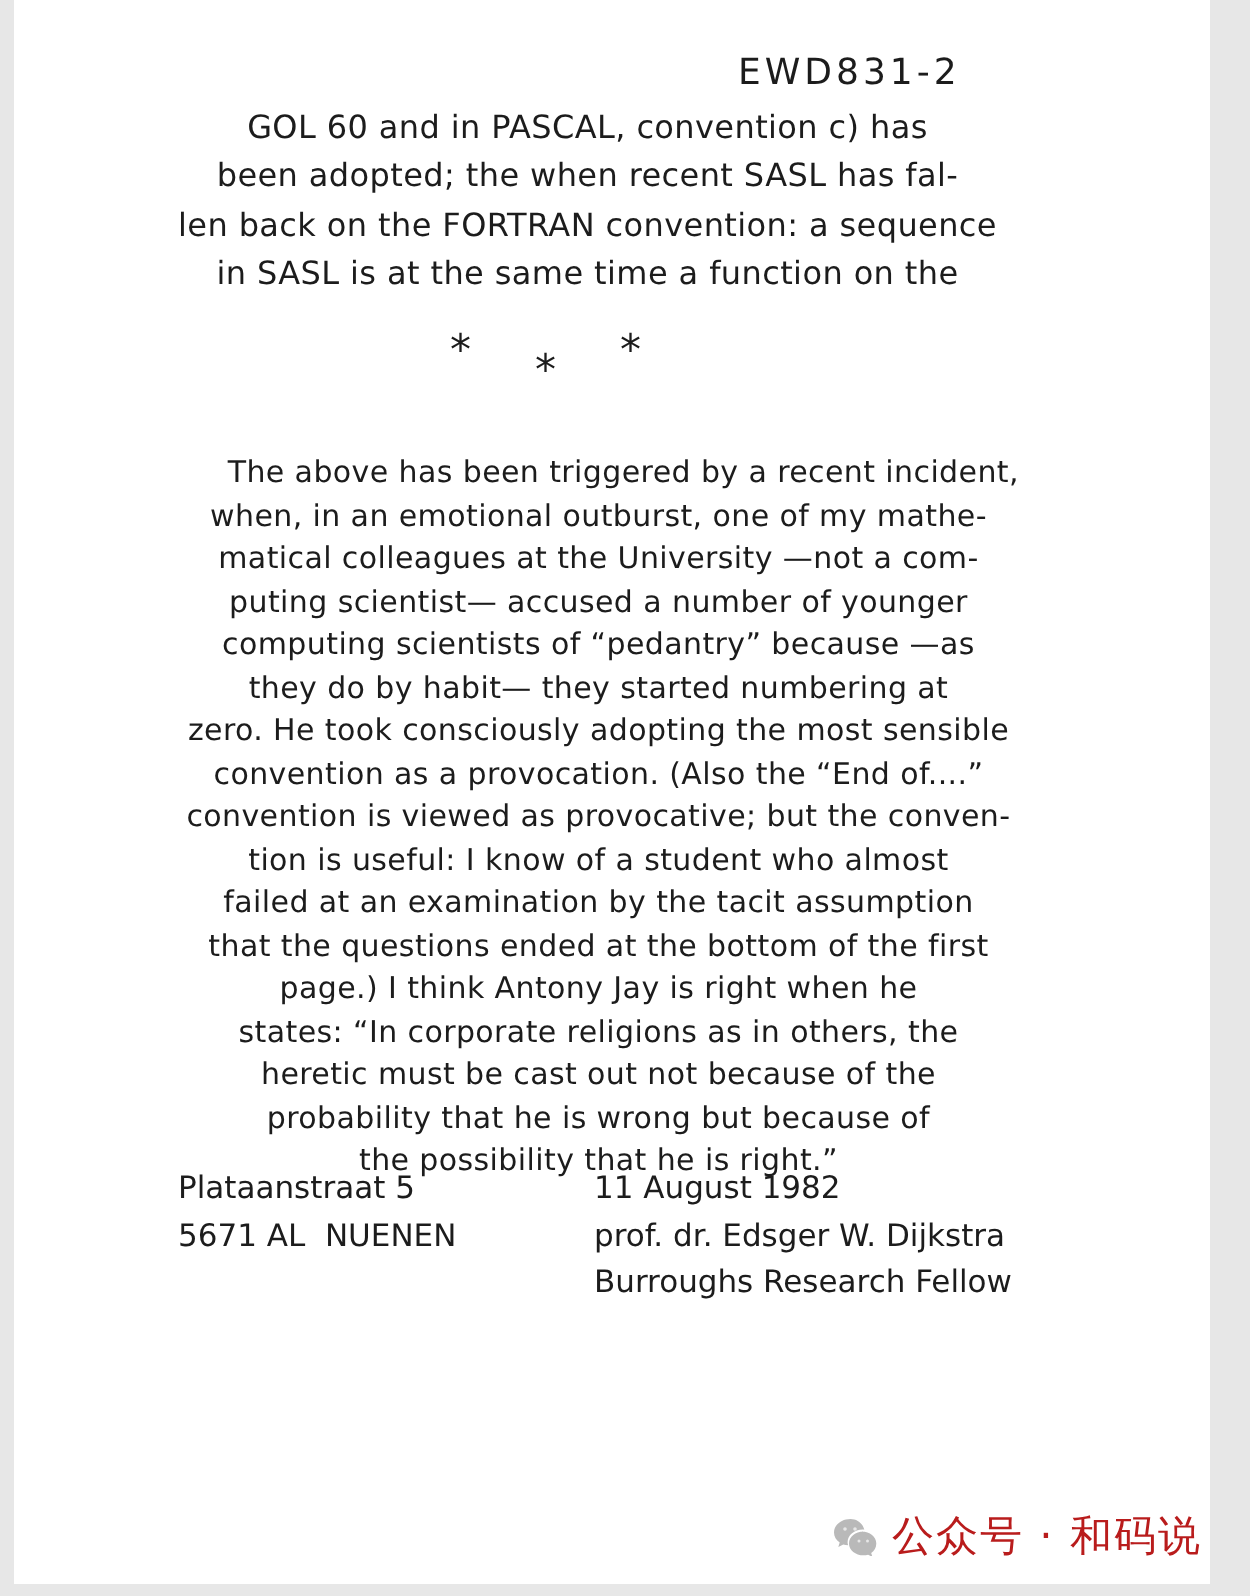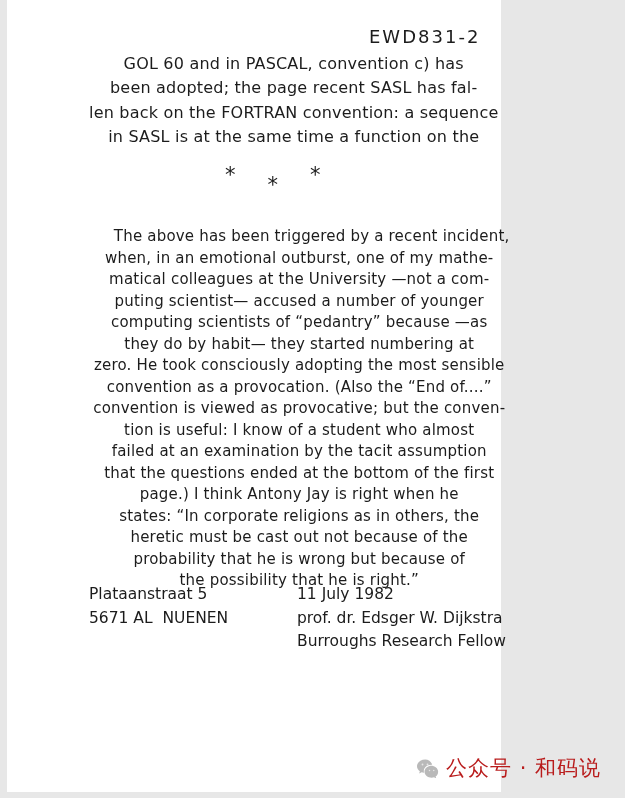--- a/index.html
+++ b/index.html
@@ -6,21 +6,21 @@
   html, body {
     width: 625px; height: 798px;
     background: #e7e7e7;
     font-family: "DejaVu Sans", sans-serif;
     overflow: hidden;
     position: relative;
   }
   .page {
     position: absolute;
     left: 7px; top: 0;
-    width: 494px; height: 792px;
+    width: 598px; height: 792px;
     background: #ffffff;
   }
   .doc-number {
     position: absolute;
     left: 362px; top: 26px;
     font-size: 18px;
     letter-spacing: 2px;
     color: #1c1c1c;
   }
   .para {
@@ -76,33 +76,33 @@
   }
   .wechat-icon { width: 22px; height: 19px; display: block; }
 </style>
 </head>
 <body>
 
 <div class="page">
 
   <div class="doc-number">EWD831-2</div>
 
-  <div class="para para-1"><div>GOL 60 and in PASCAL, convention c) has</div><div>been adopted; the page recent SASL has fal-</div><div>len back on the FORTRAN convention: a sequence</div><div>in SASL is at the same time a function on the</div></div>
+  <div class="para para-1"><div>GOL 60 and in PASCAL, convention c) has</div><div>been adopted; the when recent SASL has fal-</div><div>len back on the FORTRAN convention: a sequence</div><div>in SASL is at the same time a function on the</div></div>
 
   <div class="separator">
       <div>*</div>
       <div>*</div>
       <div>*</div>
     </div>
 
   <div class="para para-2"><div>     The above has been triggered by a recent incident,</div><div>when, in an emotional outburst, one of my mathe-</div><div>matical colleagues at the University —not a com-</div><div>puting scientist— accused a number of younger</div><div>computing scientists of “pedantry” because —as</div><div>they do by habit— they started numbering at</div><div>zero. He took consciously adopting the most sensible</div><div>convention as a provocation. (Also the “End of....”</div><div>convention is viewed as provocative; but the conven-</div><div>tion is useful: I know of a student who almost</div><div>failed at an examination by the tacit assumption</div><div>that the questions ended at the bottom of the first</div><div>page.) I think Antony Jay is right when he</div><div>states: “In corporate religions as in others, the</div><div>heretic must be cast out not because of the</div><div>probability that he is wrong but because of</div><div>the possibility that he is right.”</div></div>
 
   <div class="footer">
     <div class="col col-address"><div>Plataanstraat 5</div><div>5671 AL  NUENEN</div></div>
-    <div class="col col-signature"><div>11 July 1982</div><div>prof. dr. Edsger W. Dijkstra</div><div>Burroughs Research Fellow</div></div>
+    <div class="col col-signature"><div>11 August 1982</div><div>prof. dr. Edsger W. Dijkstra</div><div>Burroughs Research Fellow</div></div>
   </div>
 
 </div>
 
 <div class="watermark">
   <svg class="wechat-icon" viewBox="0 0 44 38" xmlns="http://www.w3.org/2000/svg">
     <g fill="#b9b9b9">
       <path d="M16.5 1C7.4 1 0 7.0 0 14.4c0 4.1 2.2 7.7 5.7 10.1l-1.4 4.4 5.0-2.5c1.5.5 3.1.8 4.8.9-.3-1-.5-2-.5-3.1 0-7.0 6.8-12.6 15.2-12.6.5 0 1 0 1.5.1C28.9 5.6 23.3 1 16.5 1z"></path>
       <path d="M29.5 13.5c-8.0 0-14.5 5.3-14.5 11.9 0 6.6 6.5 11.9 14.5 11.9 1.6 0 3.2-.2 4.6-.6l4.3 2.2-1.2-3.8c3.1-2.2 5.1-5.5 5.1-9.7 0-6.6-6.5-11.9-14.5-11.9z"></path>
     </g>

